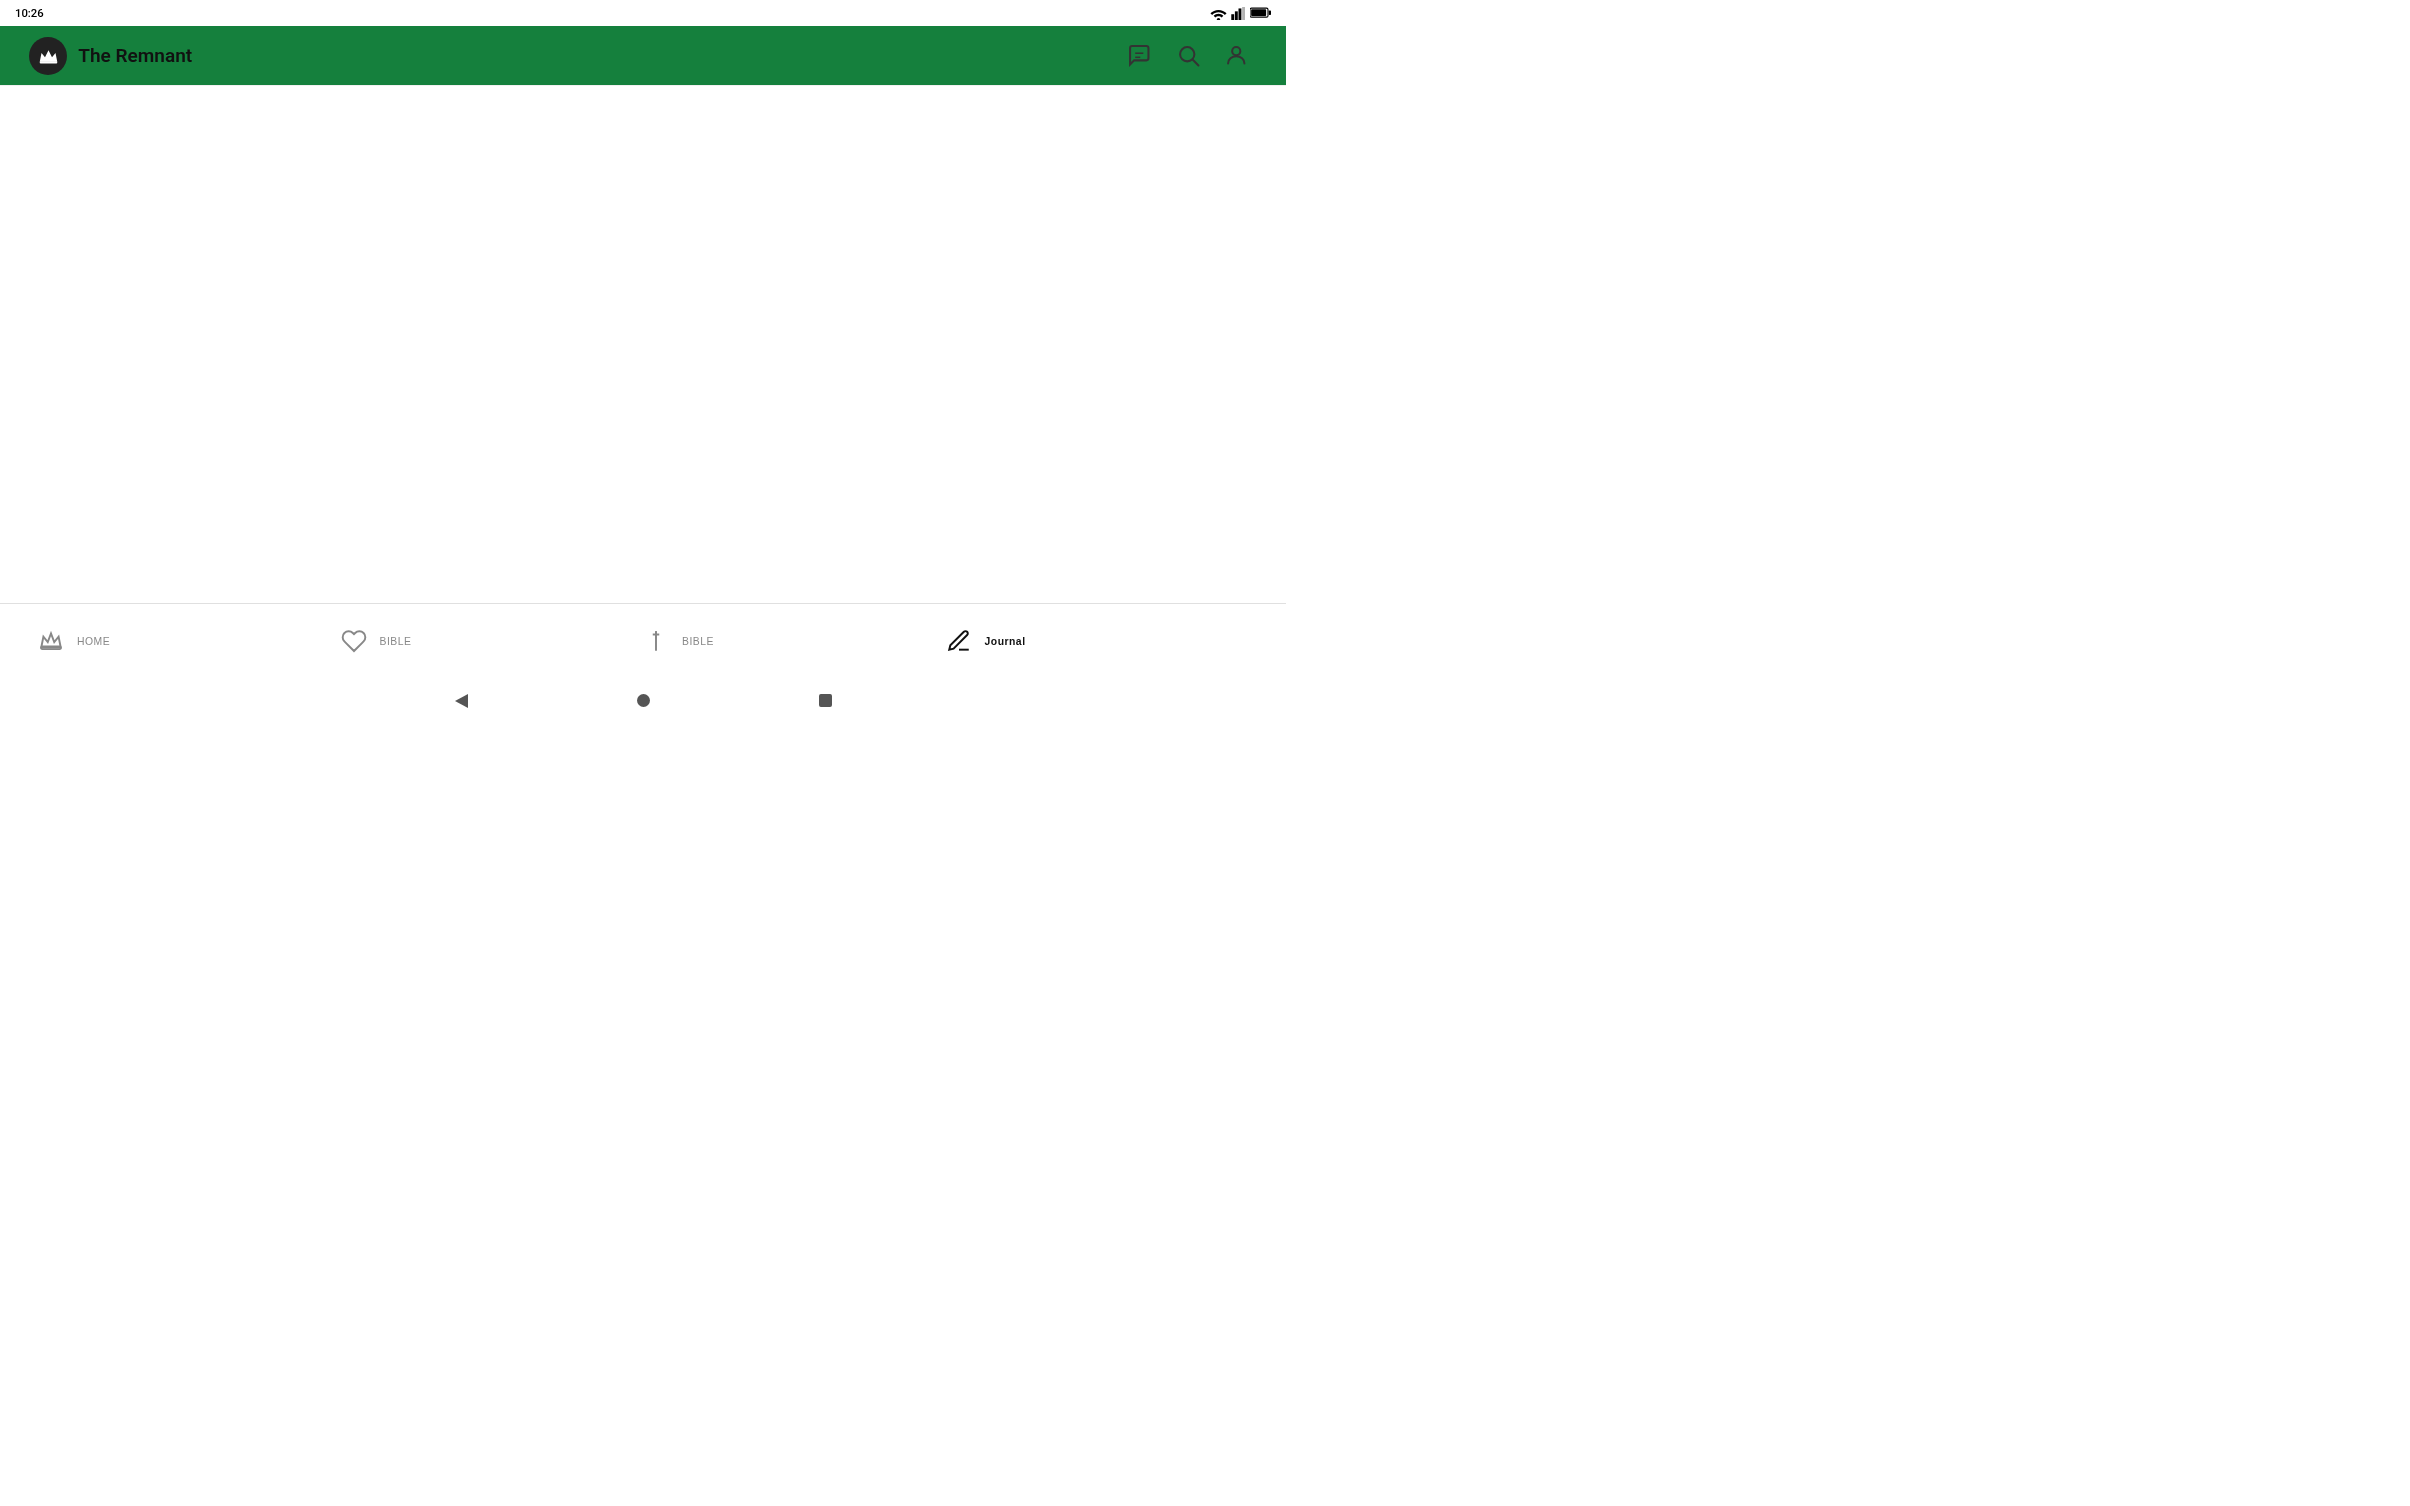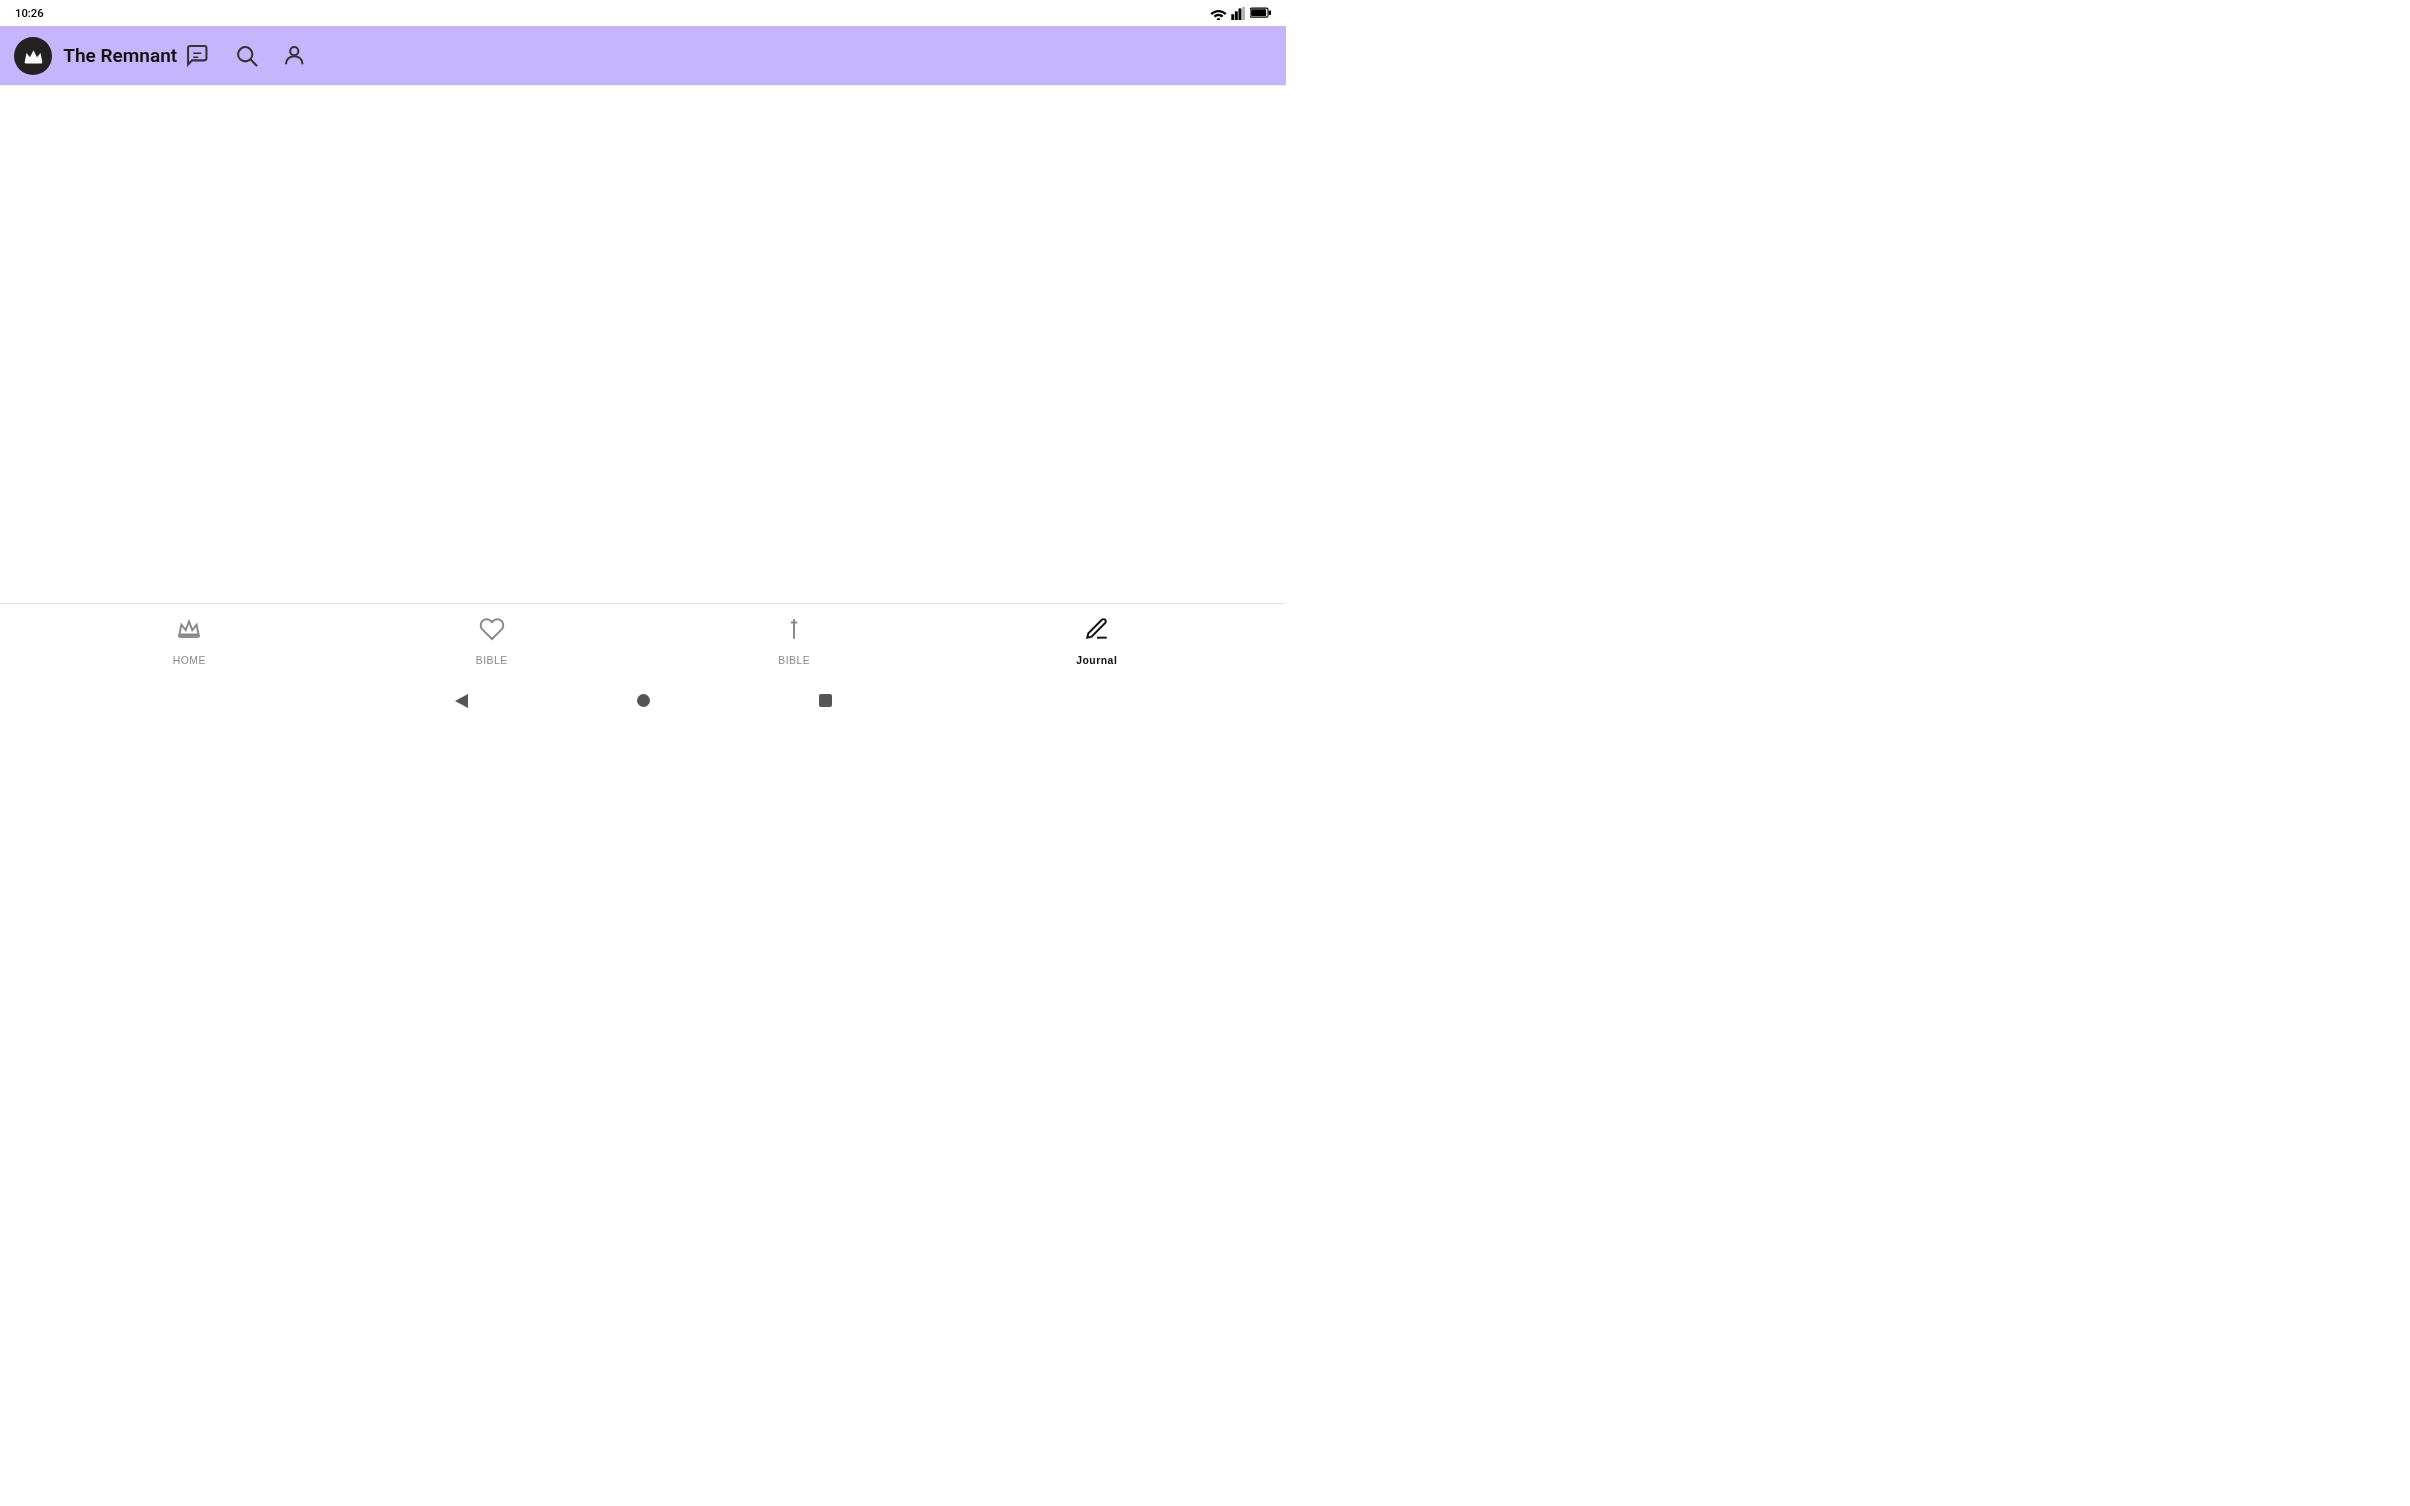--- a/index.html
+++ b/index.html
@@ -42,24 +42,24 @@
     }
 
     .status-icons svg {
       fill: #000000;
     }
 
     
     .app-bar {
       display: flex;
       align-items: center;
-      justify-content: flex-start;
-      padding: 0 14px;
+      justify-content: space-between;
+      padding: 0 29px;
       height: 60px;
-      background: #c4b5fd;
+      background: #15803d;
       border-bottom: 0.9px solid #f0f0f0;
     }
 
     .app-bar-left {
       display: flex;
       align-items: center;
       gap: 11.3px;
     }
 
     .app-logo {
@@ -123,21 +123,21 @@
       background: #ffffff;
       border-top: 0.9px solid #e0e0e0;
       display: flex;
       align-items: center;
       justify-content: space-around;
       padding: 0 38px;
     }
 
     .nav-item {
       display: flex;
-      flex-direction: column;
+      flex-direction: row;
       align-items: center;
       gap: 13px;
       cursor: pointer;
       flex: 1;
       border: none;
       background: transparent;
       padding: 7.5px 0;
     }
 
     .nav-item svg {

